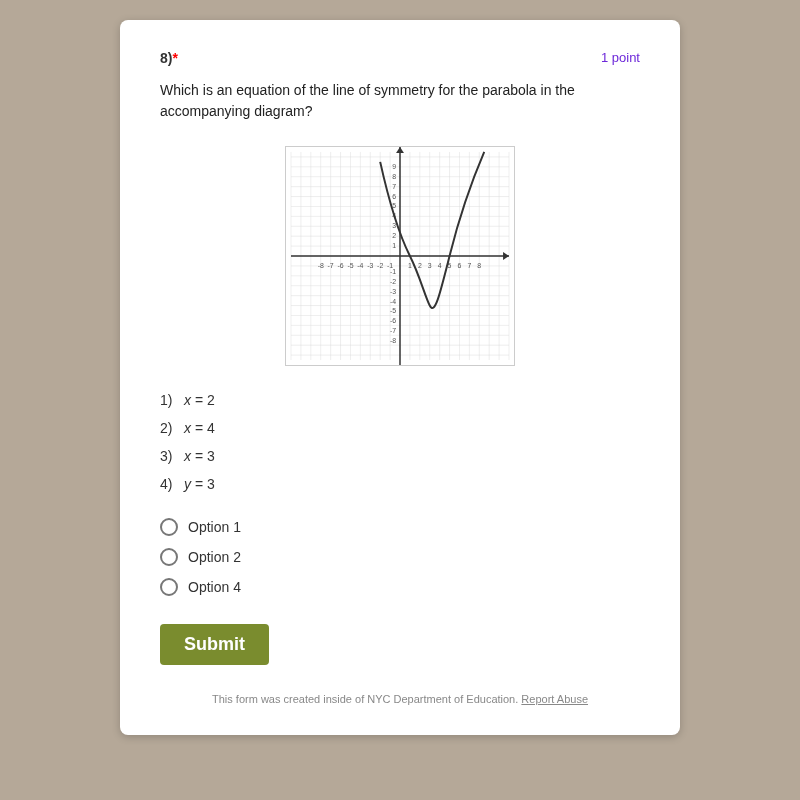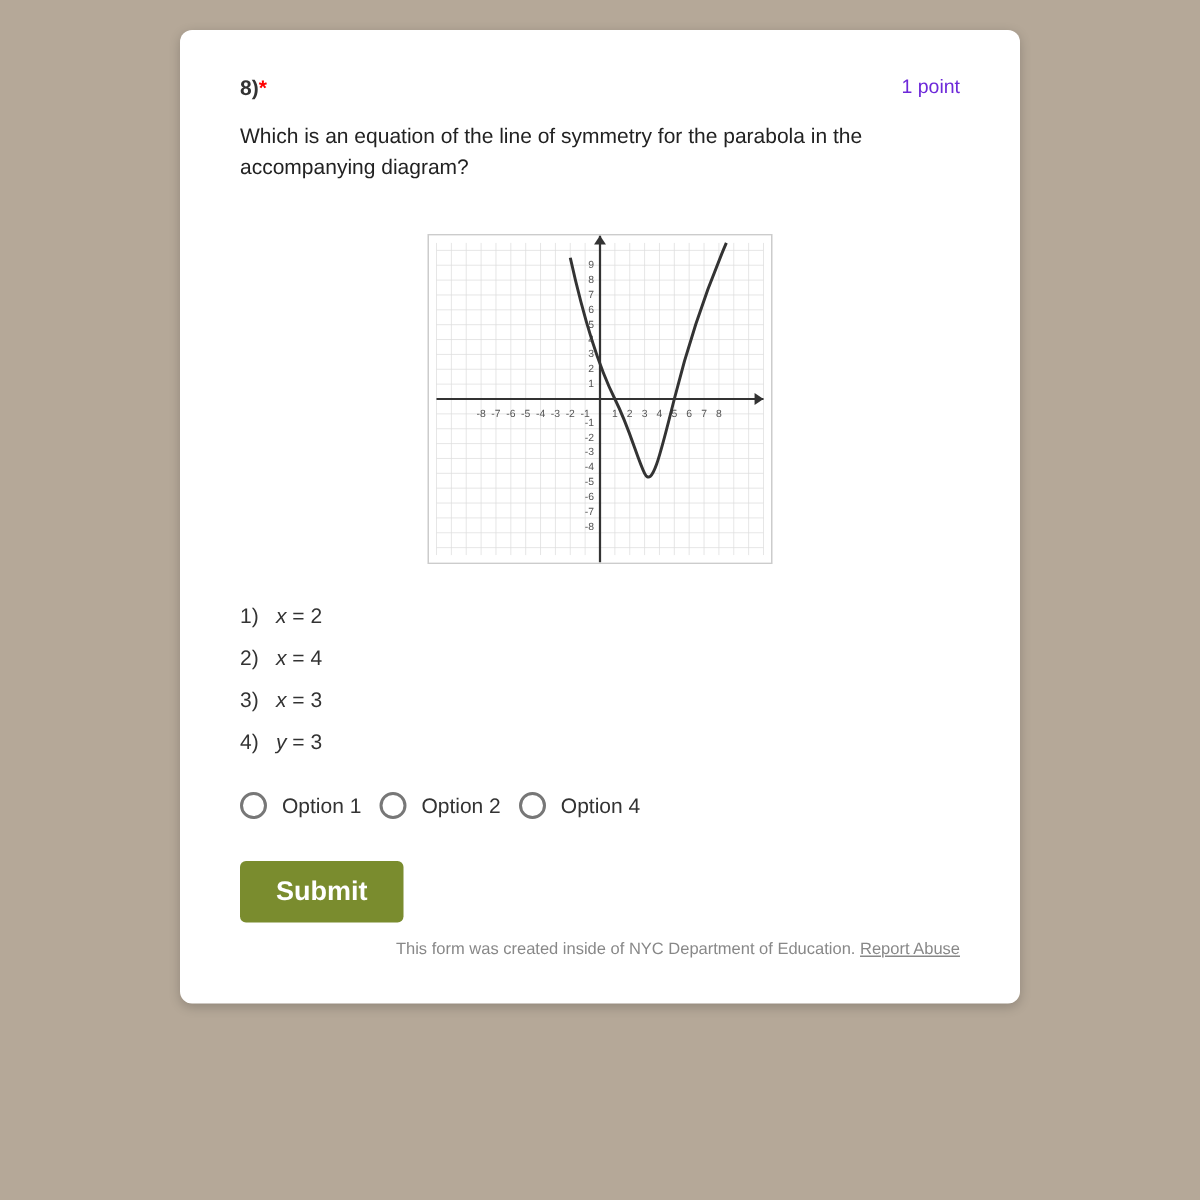--- a/index.html
+++ b/index.html
@@ -33,21 +33,21 @@
       font-weight: bold;
       color: #333;
     }
     .points {
       font-size: 13px;
       color: #6d28d9;
     }
     .question-text {
       font-size: 14px;
       color: #222;
-      margin-bottom: 34px;
+      margin-bottom: 24px;
       line-height: 1.5;
     }
     .graph-container {
       display: flex;
       justify-content: center;
       margin-bottom: 20px;
     }
     .graph-canvas {
       border: 1px solid #ccc;
       background: #fff;
@@ -60,21 +60,21 @@
     }
     .answer-choices div {
       display: flex;
       gap: 8px;
     }
     .answer-choices .num {
       min-width: 16px;
     }
     .options-list {
       display: flex;
-      flex-direction: row;
+      flex-direction: column;
       gap: 12px;
       margin-bottom: 28px;
     }
     .option-item {
       display: flex;
       align-items: center;
       gap: 10px;
       cursor: pointer;
     }
     .radio-circle {
@@ -93,24 +93,24 @@
       background-color: #7a8c2e;
       color: #fff;
       border: none;
       border-radius: 4px;
       padding: 10px 24px;
       font-size: 18px;
       cursor: pointer;
       font-weight: bold;
     }
     .footer-text {
-      text-align: right;
+      text-align: center;
       font-size: 11px;
       color: #888;
-      margin-top: 12px;
+      margin-top: 28px;
     }
     .footer-text a {
       color: #888;
     }
   </style>
 </head>
 <body>
 
 <div class="card">
   <div class="question-header">

